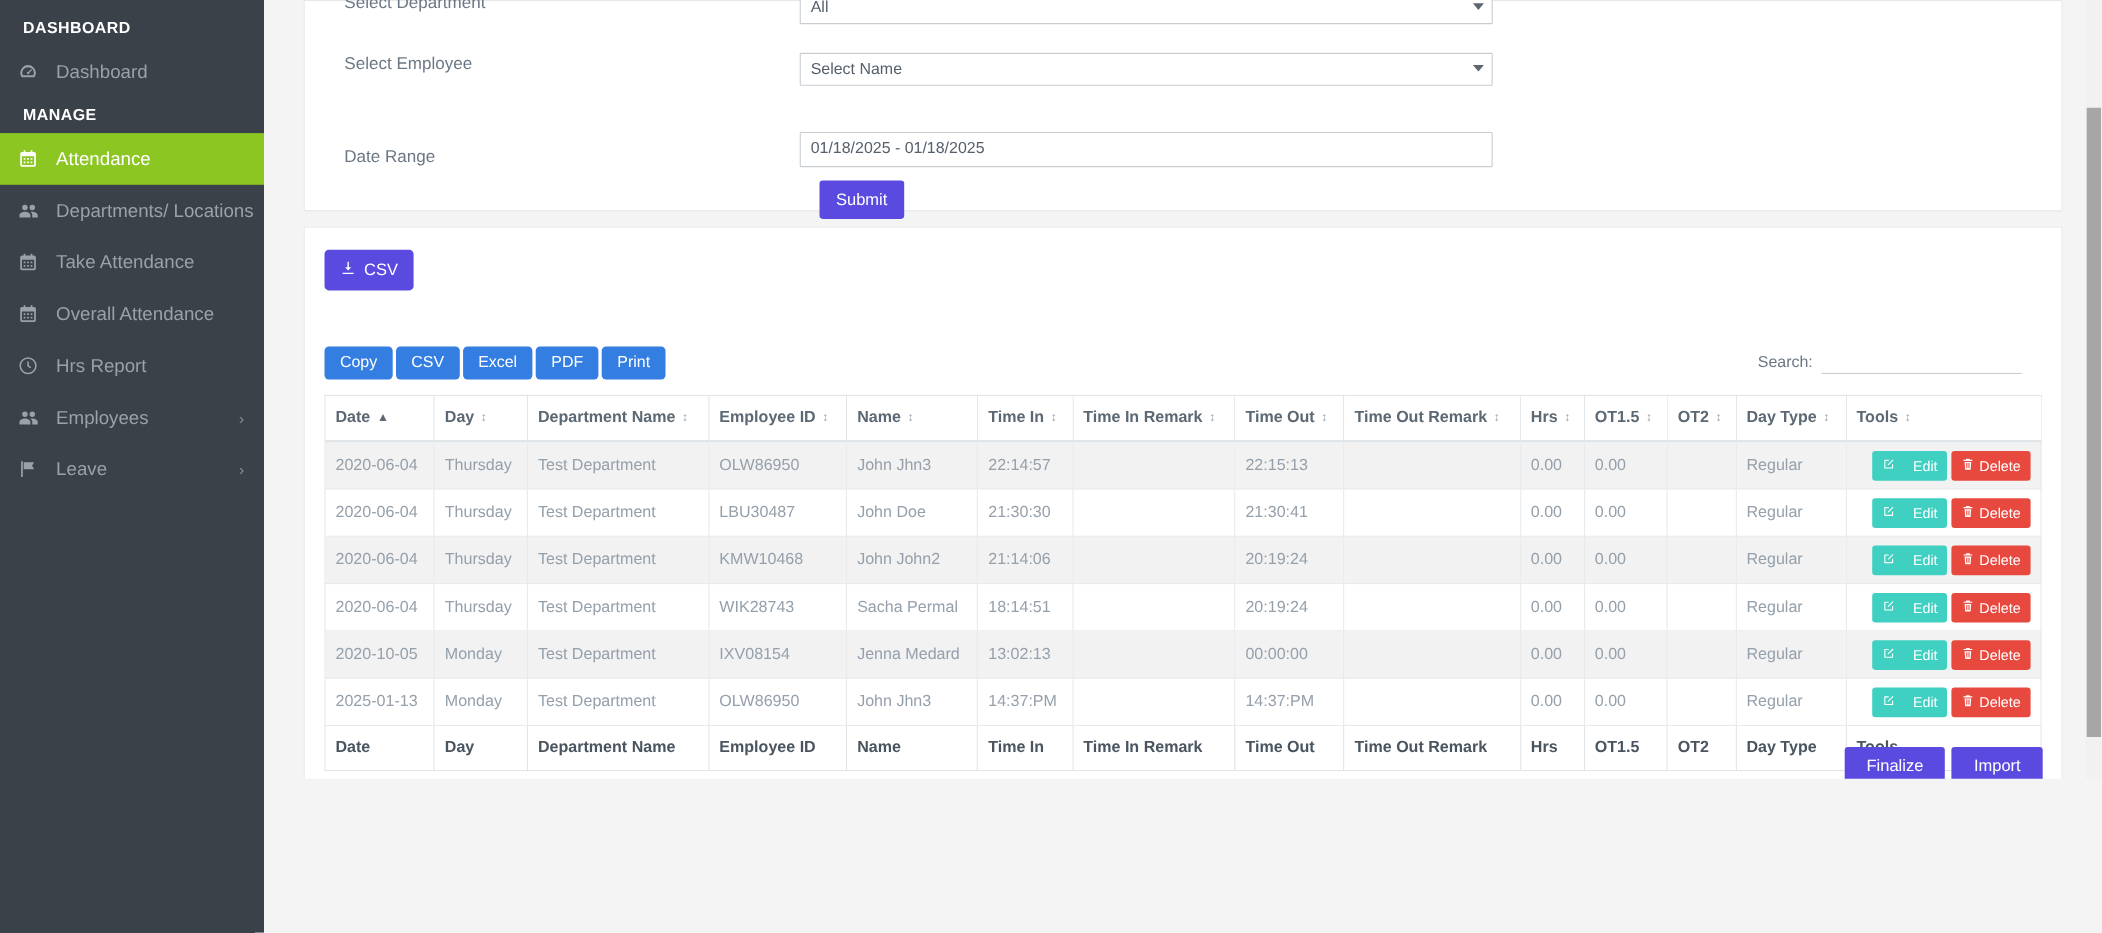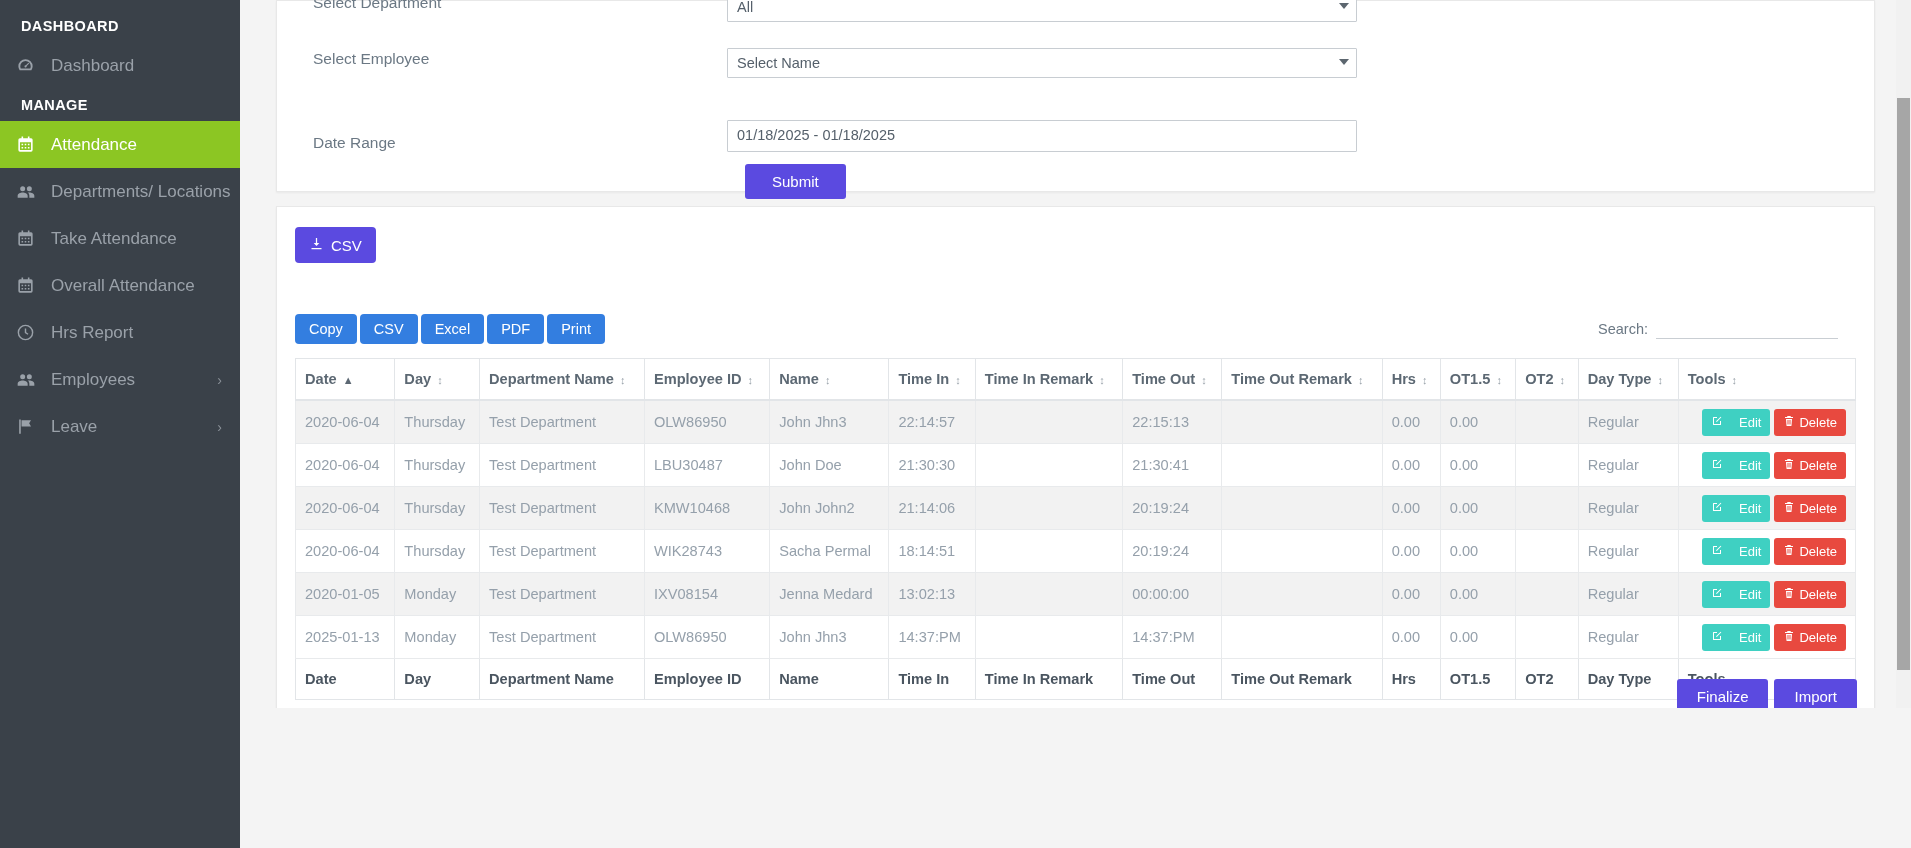--- a/index.html
+++ b/index.html
@@ -64,21 +64,21 @@
   }
   .txt { height: 32px; padding: 0 9px; }
   .caret-dn {
     position: absolute; right: 8px; top: 11px;
     width: 0; height: 0; border-left: 5px solid transparent;
     border-right: 5px solid transparent; border-top: 6px solid #5c666f;
   }
   #submit-btn {
     margin-left: 450px; margin-top: 12px;
     background: #5b4ae0; color: #fff; border: none;
-    padding: 9px 27px; font-size: 15px; border-radius: 3px;
+    padding: 9px 15px; font-size: 15px; border-radius: 3px;
     font-family: "Liberation Sans", sans-serif; cursor: pointer;
   }
 
   
   #table-card { margin-top: 14px; padding: 20px 18px 30px 18px; }
   #csv-btn {
     background: #5b4ae0; color: #fff; border: none;
     padding: 9px 14px; font-size: 15px; border-radius: 4px;
     display: inline-flex; align-items: center; gap: 7px;
     font-family: "Liberation Sans", sans-serif; cursor: pointer;
@@ -424,21 +424,21 @@
                   </svg></span>
                 <span>Edit</span>
               </button><button class="btn-del">
                 <span><svg width="12" height="12" viewBox="0 0 24 24" fill="currentColor">
                     <path d="M9 2h6l1 2h4v2H4V4h4l1-2zM6 8h12l-1 13a1 1 0 0 1-1 1H8a1 1 0 0 1-1-1L6 8zm3 2v9h2v-9H9zm4 0v9h2v-9h-2z"></path>
                   </svg></span>
                 <span>Delete</span>
               </button></td>
           </tr>
           <tr class="odd">
-            <td>2020-01-05</td>
+            <td>2020-10-05</td>
             <td>Monday</td>
             <td>Test Department</td>
             <td>IXV08154</td>
             <td>Jenna Medard</td>
             <td>13:02:13</td>
             <td></td>
             <td>00:00:00</td>
             <td></td>
             <td>0.00</td>
             <td>0.00</td>

